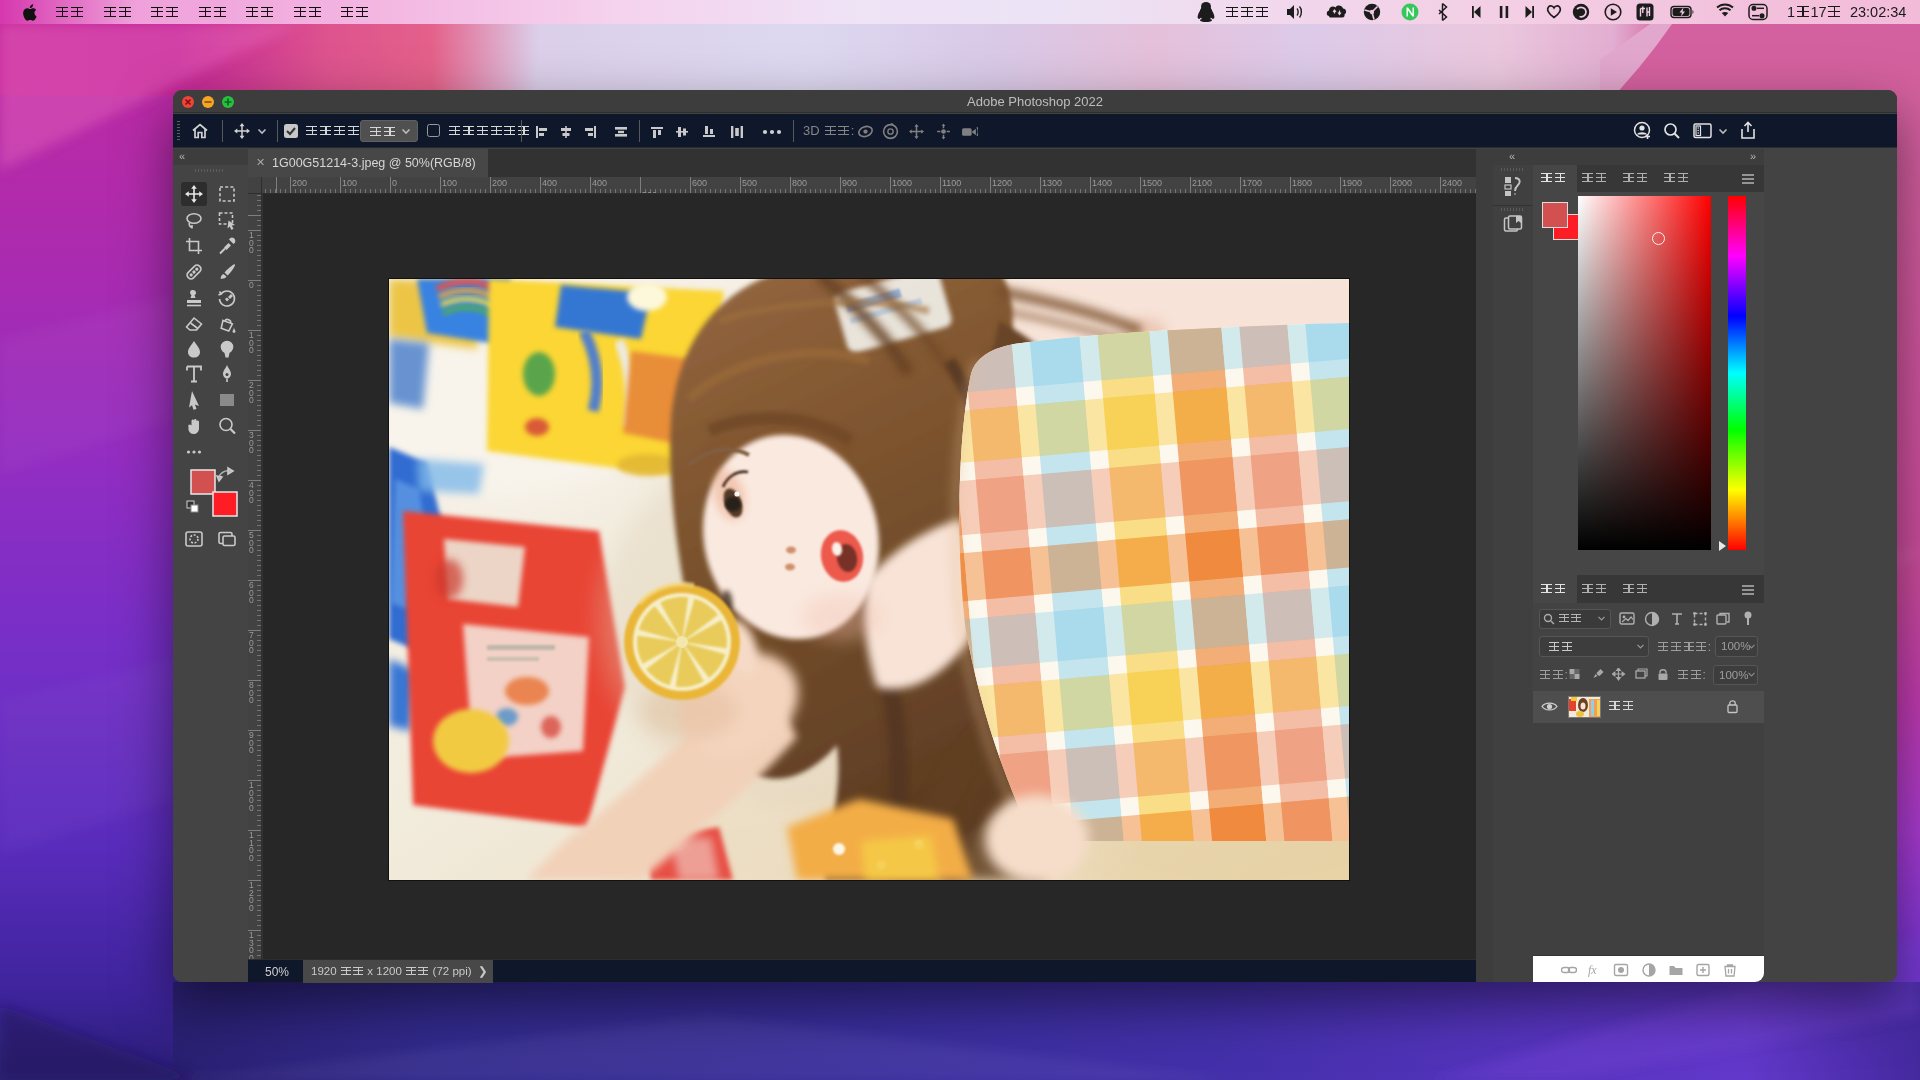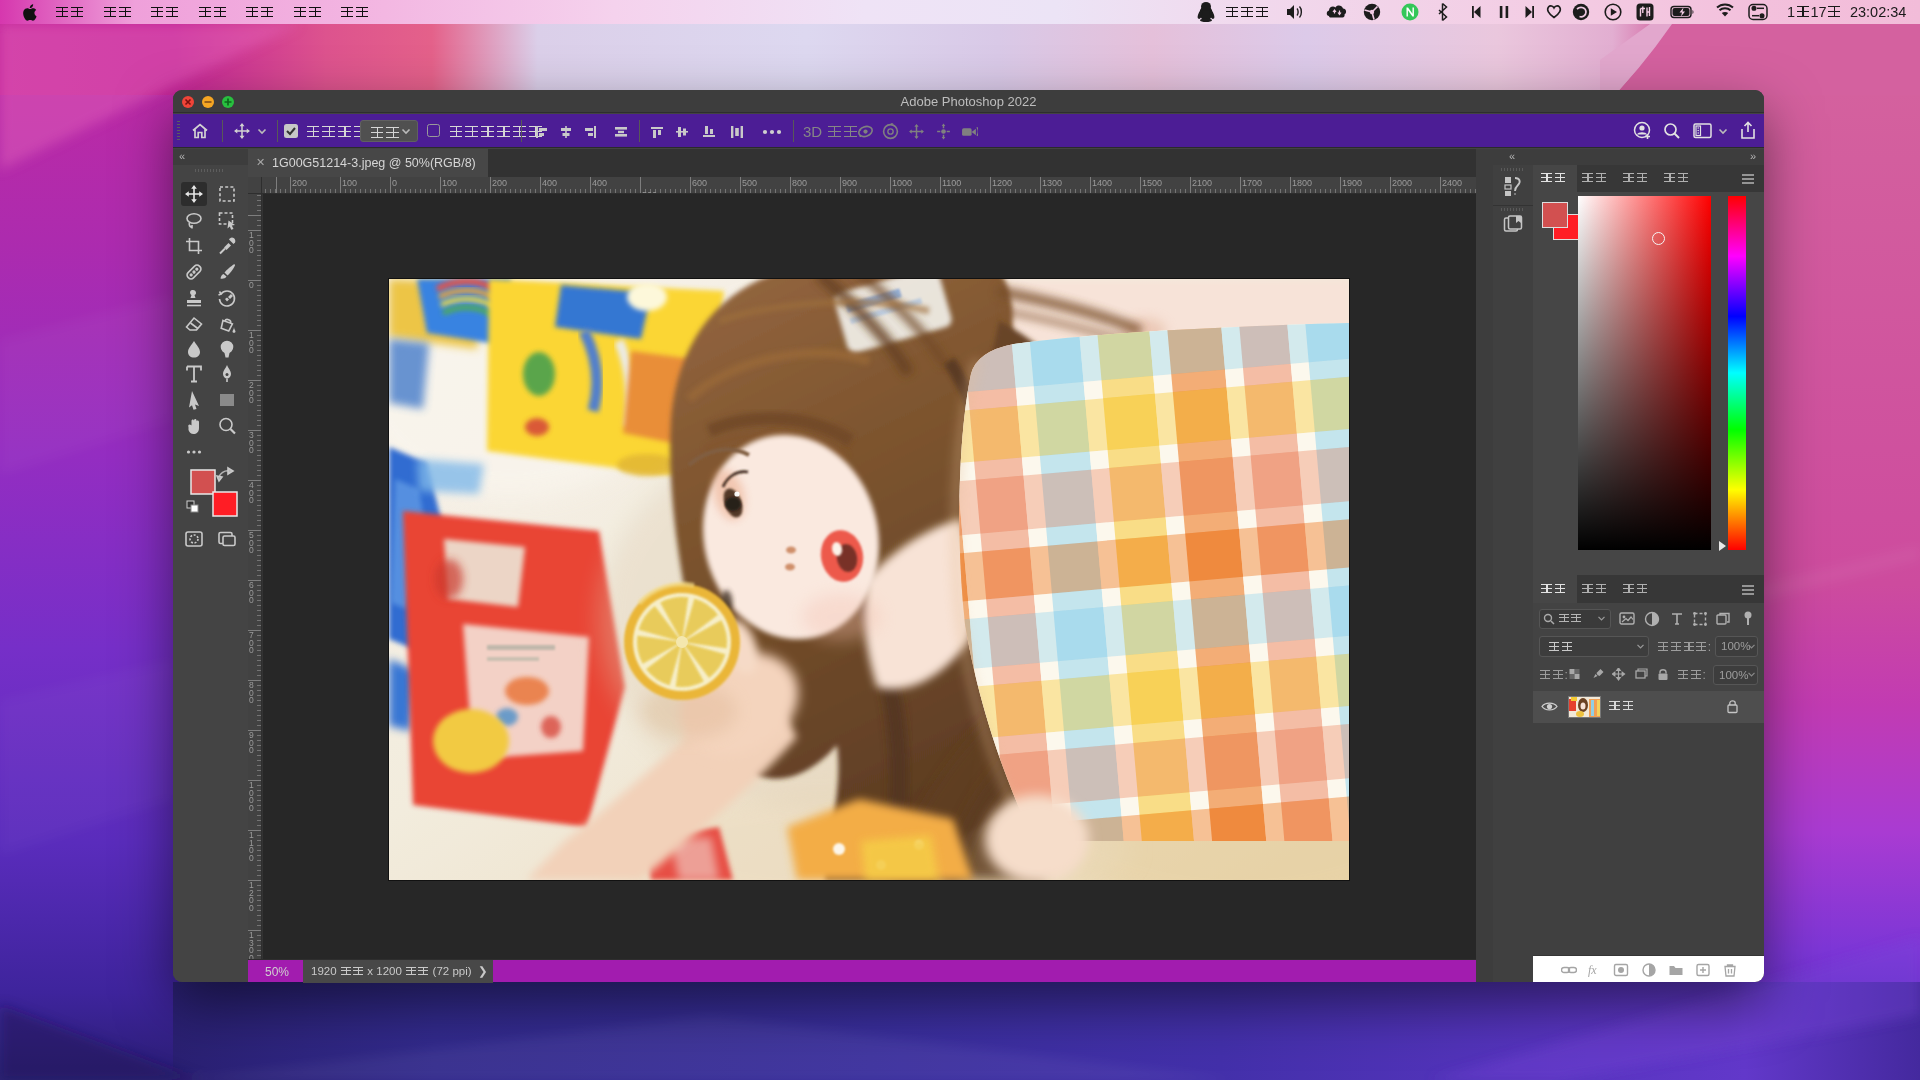--- a/index.html
+++ b/index.html
@@ -166,35 +166,35 @@
         <circle cx="-4" cy="-3.7" r="1.8" fill="#1c1c1c"></circle>
         <path d="M-1,-3.7 L6,-3.7"></path>
         <circle cx="4" cy="3.7" r="1.8" fill="#1c1c1c"></circle>
         <path d="M-6,3.7 L1,3.7"></path>
       </g>
     </svg>
     <span class="abs" style="left:30px;top:4px;font-size:14px;color:#161616"><i class="z"></i><i class="z"></i><i class="z"></i></span>
     <span class="abs" style="left:592px;top:4px;font-size:14.5px;color:#1a1a1a">1<i class="z"></i>17<i class="z"></i>&nbsp;&nbsp;23:02:34</span>
   </div>
 
-<div class="abs" id="pswin" style="left:173px;top:90px;width:1591px;height:892px;background:#434343;border-radius:9px;box-shadow:0 22px 55px rgba(0,0,0,.5)">
+<div class="abs" id="pswin" style="left:173px;top:90px;width:1724px;height:892px;background:#434343;border-radius:9px;box-shadow:0 22px 55px rgba(0,0,0,.5)">
 
   <div class="abs" style="left:0;top:0;width:100%;height:23px;background:#3d3d3d;border-radius:9px 9px 0 0;border-bottom:1px solid #2e2e2e">
     <svg class="abs" style="left:9px;top:6px" width="52" height="12" viewBox="0 0 52 12">
     <circle cx="6" cy="6" r="6" fill="#f04438"></circle>
         <path d="M3.5,3.5 L8.5,8.5 M8.5,3.5 L3.5,8.5" stroke="#7c100e" stroke-width="1.6"></path>
     <circle cx="26" cy="6" r="6" fill="#f5a623"></circle>
         <path d="M22.5,6 L29.5,6" stroke="#90591a" stroke-width="1.8"></path>
     <circle cx="46" cy="6" r="6" fill="#28c03f"></circle>
         <path d="M46,2.5 L46,9.5 M42.5,6 L49.5,6" stroke="#0c6a1c" stroke-width="1.7"></path>
       </svg>
     <div style="text-align:center;line-height:23px;font-size:13px;color:#bdbdbd">Adobe Photoshop 2022</div>
   </div>
 
-  <div class="abs" id="optbar" style="left:0;top:24px;width:100%;height:34px;background:#4c1d95;border-bottom:1px solid #2b2b2b;color:#cfcfcf;font-size:15px">
+  <div class="abs" id="optbar" style="left:0;top:24px;width:100%;height:34px;background:#0f172a;border-bottom:1px solid #2b2b2b;color:#cfcfcf;font-size:13px">
       <div class="abs" style="left:4px;top:7px;width:3px;height:20px;background:repeating-linear-gradient(180deg,#5d5d5d 0 1px,transparent 1px 3px)"></div>
       <svg class="abs" style="left:18px;top:8px" width="18" height="18" viewBox="0 0 18 18">
         <path d="M2,8.5 L9,2.5 L16,8.5 M4,7.5 L4,15.5 L7.2,15.5 L7.2,10.5 L10.8,10.5 L10.8,15.5 L14,15.5 L14,7.5" fill="none" stroke="#d2d2d2" stroke-width="1.7"></path>
       </svg>
       <div class="sep" style="left:49px;top:6px;height:22px"></div>
       <svg class="abs" style="left:61px;top:9px" width="16" height="16" viewBox="-8 -8 16 16">
         <g stroke="#d2d2d2" stroke-width="1.5">
           <path d="M0,-6.5 L0,6.5 M-6.5,0 L6.5,0"></path>
           <path d="M0,-8 L-2.5,-4.7 L2.5,-4.7 Z M0,8 L-2.5,4.7 L2.5,4.7 Z M-8,0 L-4.7,-2.5 L-4.7,2.5 Z M8,0 L4.7,-2.5 L4.7,2.5 Z" fill="#d2d2d2" stroke="none"></path>
         </g>
@@ -672,21 +672,21 @@
             <polygon points="398,548 470,520 564,540 584,601 408,601" fill="#f3a93c" filter="url(#b4)"></polygon>
             <circle cx="450" cy="570" r="6" fill="#fdf6e8" filter="url(#b1)"></circle>
             <circle cx="492" cy="586" r="5" fill="#fdf6e8" filter="url(#b1)"></circle>
             <circle cx="530" cy="566" r="5" fill="#fdf6e8" filter="url(#b1)"></circle>
             <polygon points="472,562 542,556 550,601 476,601" fill="#f5c93e" opacity="0.9" filter="url(#b4)"></polygon>
             <rect width="960" height="601" fill="#ffffff" opacity="0.05"></rect>
           </svg>
         </div>
     </div>
 
-    <div class="abs" style="left:0;top:810px;width:1228px;height:23px;background:#a21caf;border-top:1px solid #2e2e2e">
+    <div class="abs" style="left:0;top:810px;width:1228px;height:23px;background:#0f172a;border-top:1px solid #2e2e2e">
       <span class="abs" style="left:17px;top:5px;font-size:12px;color:#d0d0d0">50%</span>
       <div class="abs" style="left:55px;top:0;width:190px;height:23px;background:#484848;color:#c9c9c9;font-size:11.5px;line-height:23px;padding-left:8px">1920 <i class="z"></i><i class="z"></i> x 1200 <i class="z"></i><i class="z"></i> (72 ppi) &nbsp;❯</div>
     </div>
   </div>
 
   <div class="abs" style="left:1303px;top:59px;width:17px;height:833px;background:#3d3d3d"></div>
 
   <div class="abs" id="spine" style="left:1320px;top:59px;width:40px;height:833px;background:#404040">
       <div class="abs" style="left:0;top:0;width:40px;height:16px;background:#3d3d3d;color:#b5b5b5;font-size:11px;line-height:15px;padding-left:16px">«</div>
       <div class="abs" style="left:8px;top:19px;width:24px;height:3px;background:repeating-linear-gradient(90deg,#5a5a5a 0 1px,transparent 1px 3px)"></div>

